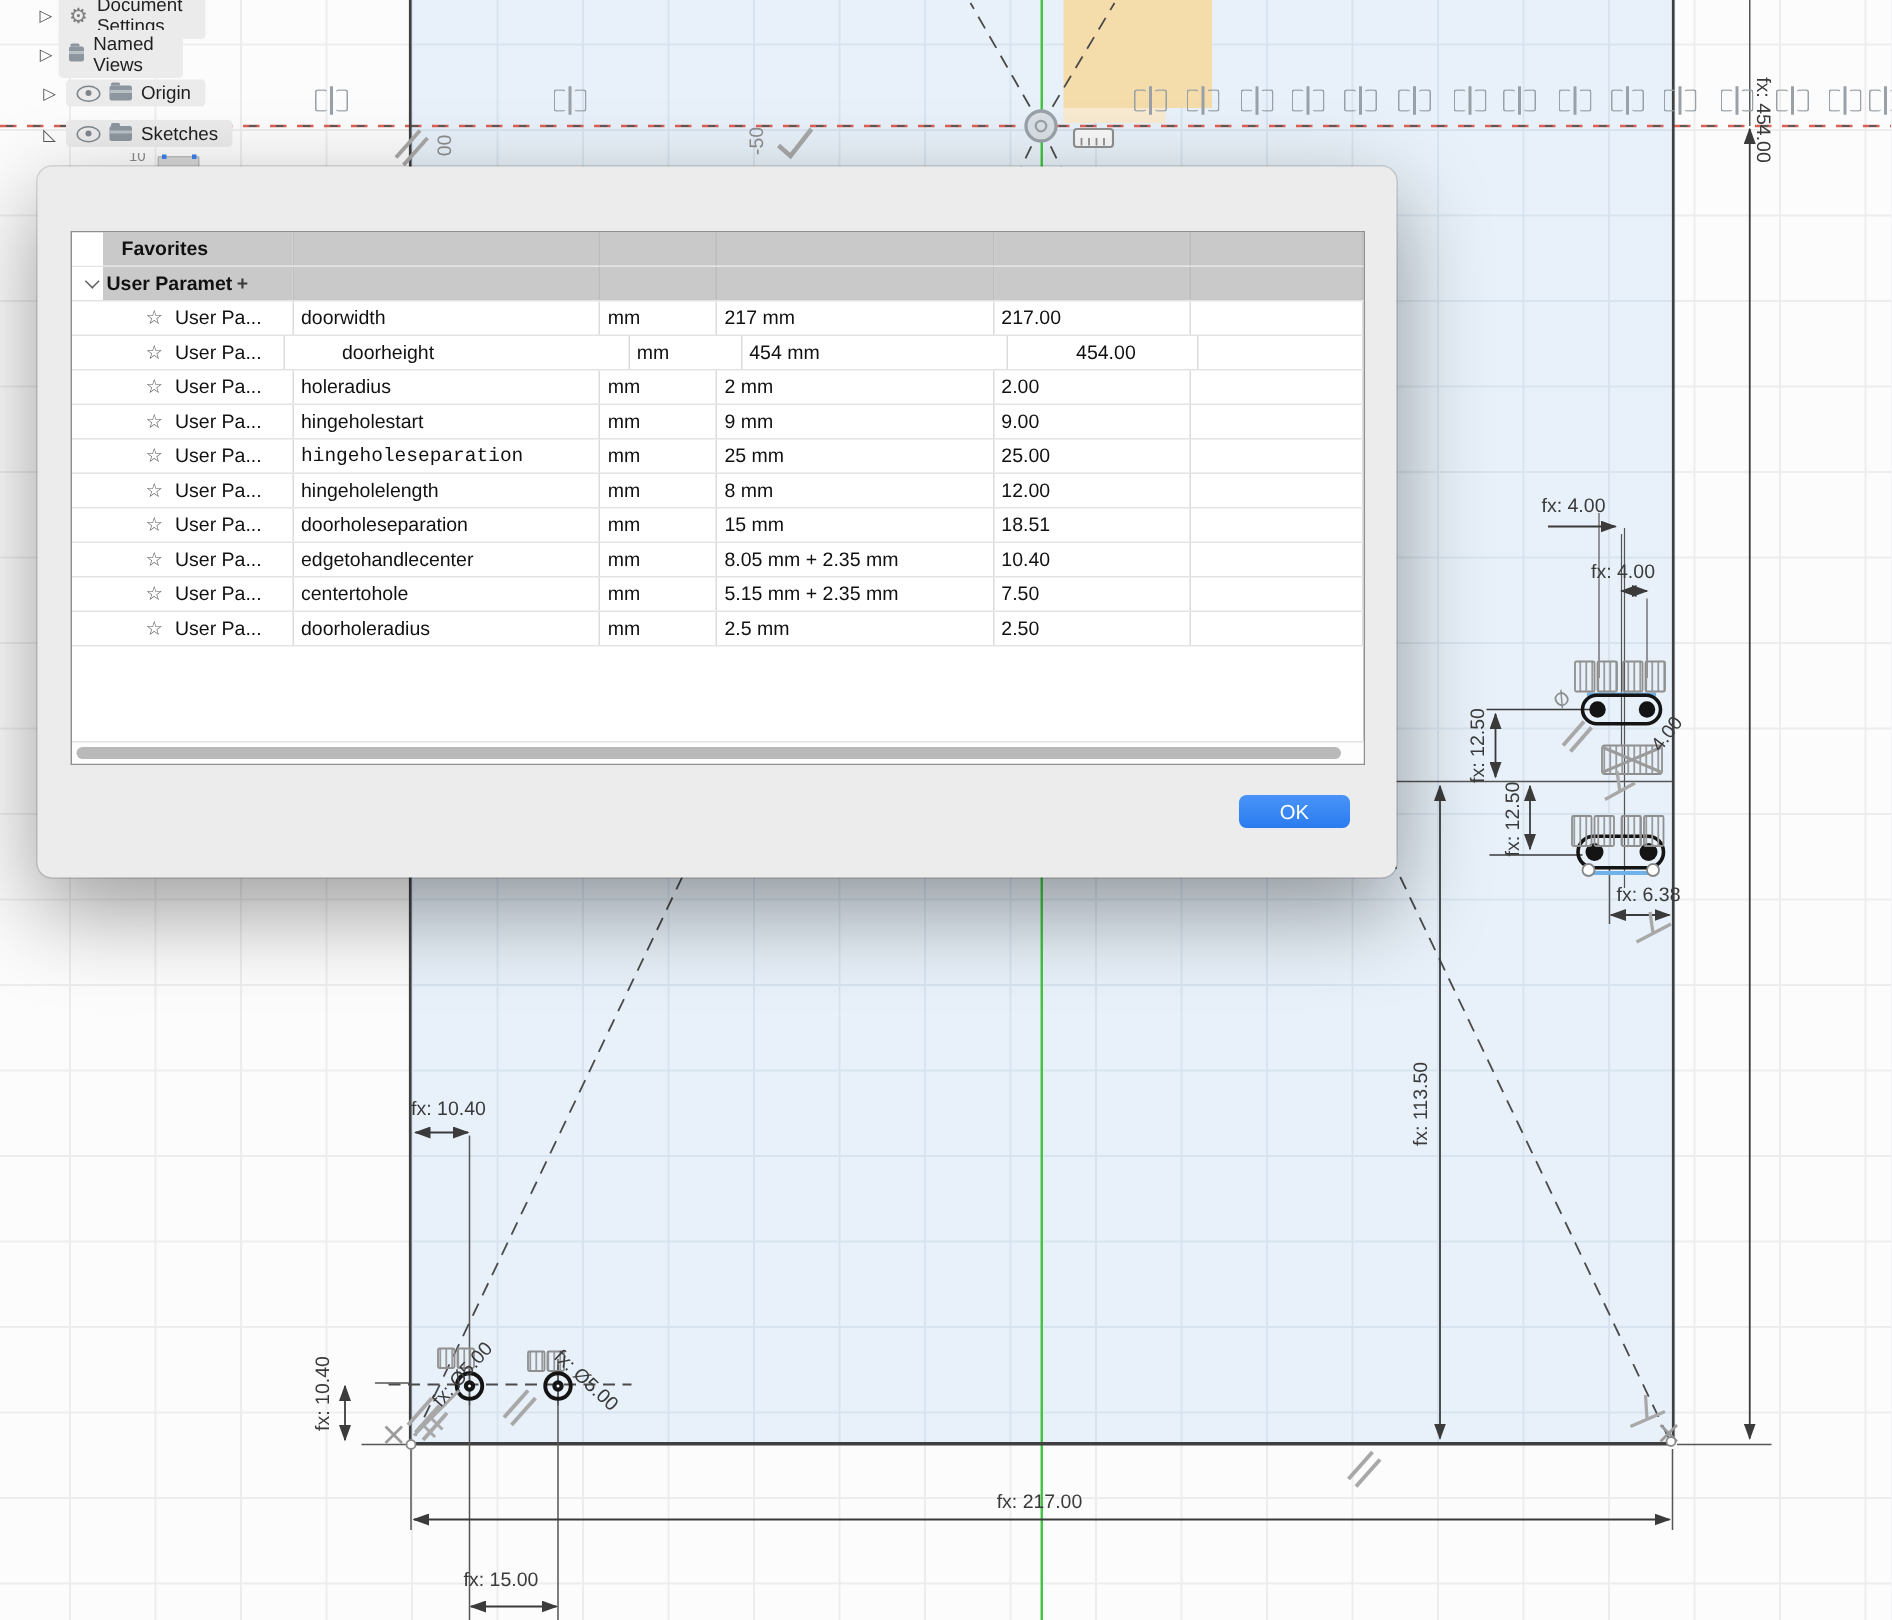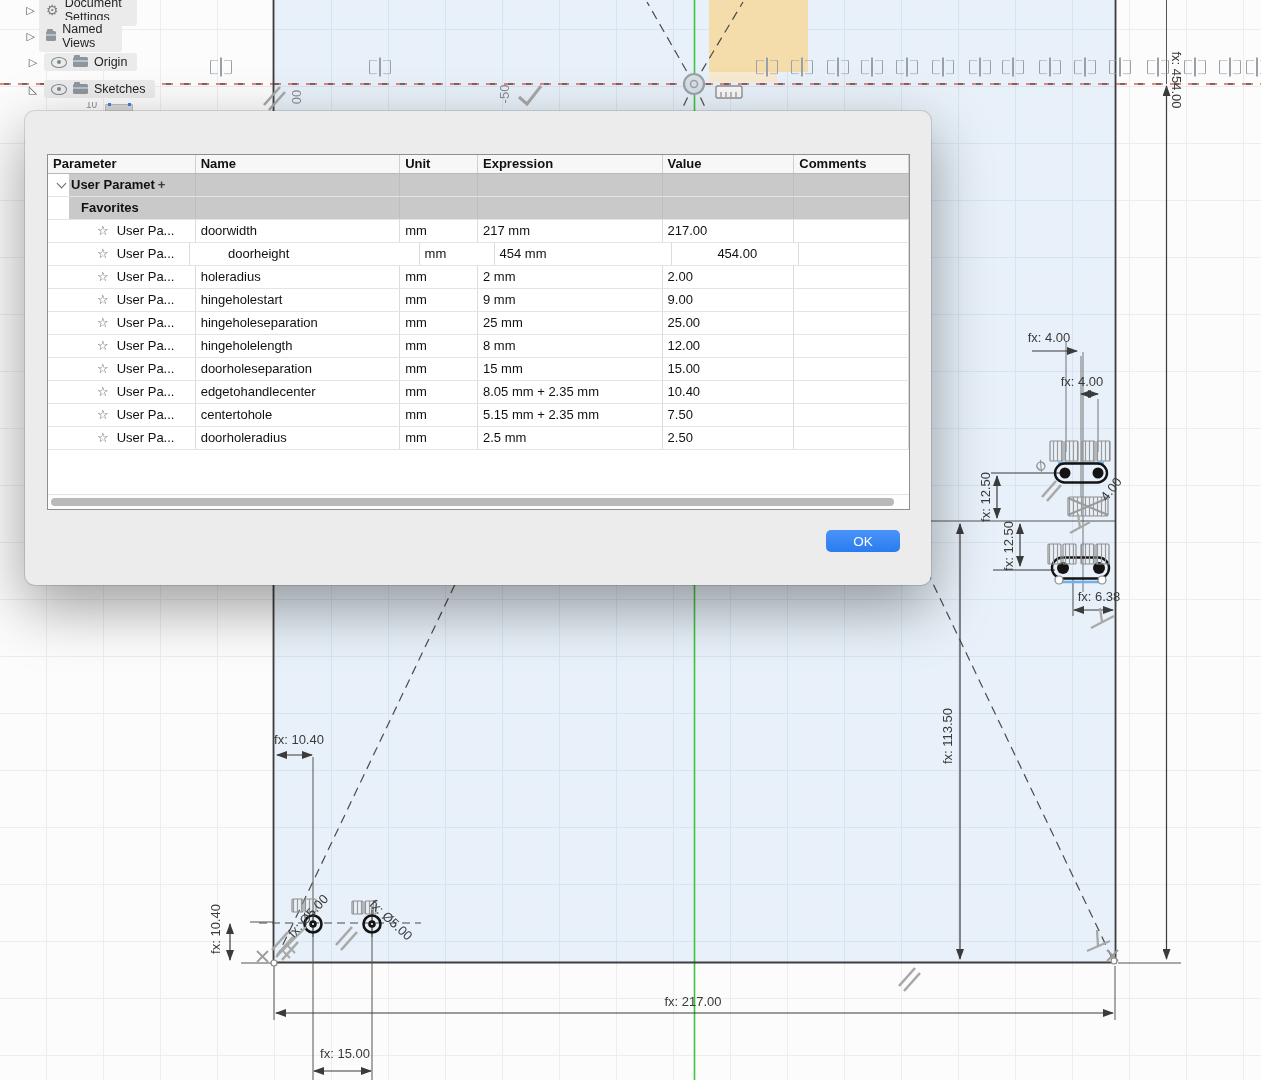--- a/index.html
+++ b/index.html
@@ -320,21 +320,21 @@
     <div class="dimlabel" style="left: 985px; top: 497px; transform: translate(-50%, -50%) rotate(-90deg);">fx: 12.50</div>
     <div class="dimlabel" style="left: 1008px; top: 546px; transform: translate(-50%, -50%) rotate(-90deg);">fx: 12.50</div>
     <div class="dimlabel" style="left: 1099px; top: 596px; transform: translate(-50%, -50%) rotate(0deg);">fx: 6.38</div>
     <div class="dimlabel" style="left: 1111px; top: 489px; transform: translate(-50%, -50%) rotate(-52deg);">4.00</div>
     <div class="dimlabel grey" style="left: 1041px; top: 466px; transform: translate(-50%, -50%) rotate(-45deg);">Ø</div>
     <div class="dimlabel" style="left: 947px; top: 736px; transform: translate(-50%, -50%) rotate(-90deg);">fx: 113.50</div>
     <div class="dimlabel" style="left: 299px; top: 739px; transform: translate(-50%, -50%) rotate(0deg);">fx: 10.40</div>
     <div class="dimlabel" style="left: 215px; top: 929px; transform: translate(-50%, -50%) rotate(-90deg);">fx: 10.40</div>
     <div class="dimlabel" style="left: 308px; top: 916px; transform: translate(-50%, -50%) rotate(-48deg);">fx: Ø5.00</div>
     <div class="dimlabel" style="left: 391px; top: 920px; transform: translate(-50%, -50%) rotate(43deg);">fx: Ø5.00</div>
-    <div class="dimlabel" style="left: 345px; top: 1053px; transform: translate(-50%, -50%) rotate(0deg);">fx: 15.00</div>
+    <div class="dimlabel" style="left: 334px; top: 1053px; transform: translate(-50%, -50%) rotate(0deg);">fx: 15.00</div>
     <div class="dimlabel" style="left: 693px; top: 1001px; transform: translate(-50%, -50%) rotate(0deg);">fx: 217.00</div>
     <div class="dimlabel grey" style="left: 296px; top: 97px; transform: translate(-50%, -50%) rotate(-90deg);">00</div>
     <div class="dimlabel grey" style="left: 504px; top: 94px; transform: translate(-50%, -50%) rotate(-90deg);">-50</div>
   </div>
 
 <div class="tree" id="tree">
     <div class="trow" style="top: 0px;">
       <span class="expander">▷</span>
       <span class="pill">
         <span class="i-gear">⚙</span>
@@ -368,45 +368,37 @@
 <div class="sliver">
   <span class="frag">10</span>
   <span class="box"></span>
   <span class="dot" style="left:22px"></span>
   <span class="dot" style="left:42px"></span>
 </div>
 
 <div class="dialog">
 
   <div class="ptable">
-    <div class="hdr" id="thead">
-        <div class="hc" style="width: 148px;">Parameter</div>
-        <div class="hc" style="width: 205px;">Name</div>
-        <div class="hc" style="width: 78px;">Unit</div>
-        <div class="hc" style="width: 185px;">Expression</div>
-        <div class="hc" style="width: 132px;">Value</div>
-        <div class="hc" style="width: 115px;">Comments</div>
-      </div>
     <div id="tbody">
+        <div class="row sec">
+          <div class="c ind" style="width: 148px;"><span style="padding-left:28px">Favorites</span></div>
+          <div class="c" style="width: 205px;"></div>
+          <div class="c" style="width: 78px;"></div>
+          <div class="c" style="width: 185px;"></div>
+          <div class="c" style="width: 132px;"></div>
+          <div class="c" style="width: 115px;"></div>
+        </div>
         <div class="row sec">
           <div class="c ind" style="width: 148px;"><span class="chev"></span><span>User Paramet</span><span class="plusic">+</span></div>
           <div class="c" style="width: 205px;"></div>
           <div class="c" style="width: 78px;"></div>
           <div class="c" style="width: 185px;"></div>
           <div class="c" style="width: 132px;"></div>
           <div class="c" style="width: 115px;"></div>
         </div>
-        <div class="row sec">
-          <div class="c ind" style="width: 148px;"><span style="padding-left:28px">Favorites</span></div>
-          <div class="c" style="width: 205px;"></div>
-          <div class="c" style="width: 78px;"></div>
-          <div class="c" style="width: 185px;"></div>
-          <div class="c" style="width: 132px;"></div>
-          <div class="c" style="width: 115px;"></div>
-        </div>
         <div class="row ">
           <div class="c" style="width: 148px;"><span class="star">☆</span><span>User Pa...</span></div>
           <div class="c" style="width: 205px;">doorwidth</div>
           <div class="c" style="width: 78px;">mm</div>
           <div class="c" style="width: 185px;">217 mm</div>
           <div class="c" style="width: 132px;">217.00</div>
           <div class="c" style="width: 115px;"></div>
         </div>
         <div class="row ">
           <div class="c" style="width: 148px;"><span class="star">☆</span><span>User Pa...</span></div>
@@ -427,40 +419,40 @@
         <div class="row ">
           <div class="c" style="width: 148px;"><span class="star">☆</span><span>User Pa...</span></div>
           <div class="c" style="width: 205px;">hingeholestart</div>
           <div class="c" style="width: 78px;">mm</div>
           <div class="c" style="width: 185px;">9 mm</div>
           <div class="c" style="width: 132px;">9.00</div>
           <div class="c" style="width: 115px;"></div>
         </div>
         <div class="row ">
           <div class="c" style="width: 148px;"><span class="star">☆</span><span>User Pa...</span></div>
-          <div class="c" style="width: 205px;">hingeholeseparation</div>
+          <div class="c" style="width: 205px; font-family: Liberation Mono, monospace;">hingeholeseparation</div>
           <div class="c" style="width: 78px;">mm</div>
           <div class="c" style="width: 185px;">25 mm</div>
           <div class="c" style="width: 132px;">25.00</div>
           <div class="c" style="width: 115px;"></div>
         </div>
         <div class="row ">
           <div class="c" style="width: 148px;"><span class="star">☆</span><span>User Pa...</span></div>
           <div class="c" style="width: 205px;">hingeholelength</div>
           <div class="c" style="width: 78px;">mm</div>
           <div class="c" style="width: 185px;">8 mm</div>
           <div class="c" style="width: 132px;">12.00</div>
           <div class="c" style="width: 115px;"></div>
         </div>
         <div class="row ">
           <div class="c" style="width: 148px;"><span class="star">☆</span><span>User Pa...</span></div>
           <div class="c" style="width: 205px;">doorholeseparation</div>
           <div class="c" style="width: 78px;">mm</div>
           <div class="c" style="width: 185px;">15 mm</div>
-          <div class="c" style="width: 132px;">15.00</div>
+          <div class="c" style="width: 132px;">18.51</div>
           <div class="c" style="width: 115px;"></div>
         </div>
         <div class="row ">
           <div class="c" style="width: 148px;"><span class="star">☆</span><span>User Pa...</span></div>
           <div class="c" style="width: 205px;">edgetohandlecenter</div>
           <div class="c" style="width: 78px;">mm</div>
           <div class="c" style="width: 185px;">8.05 mm + 2.35 mm</div>
           <div class="c" style="width: 132px;">10.40</div>
           <div class="c" style="width: 115px;"></div>
         </div>

